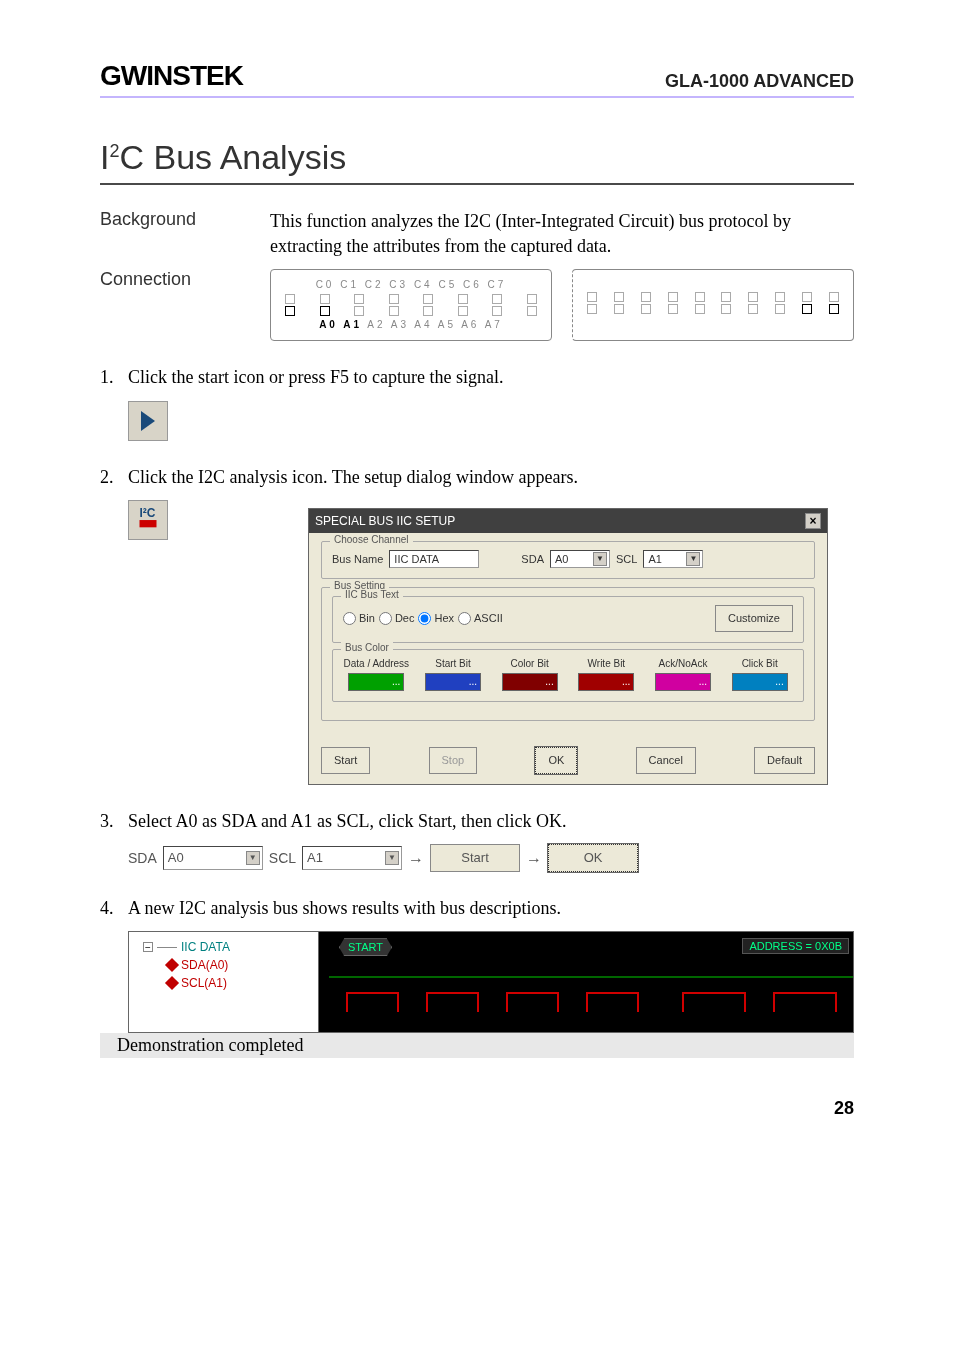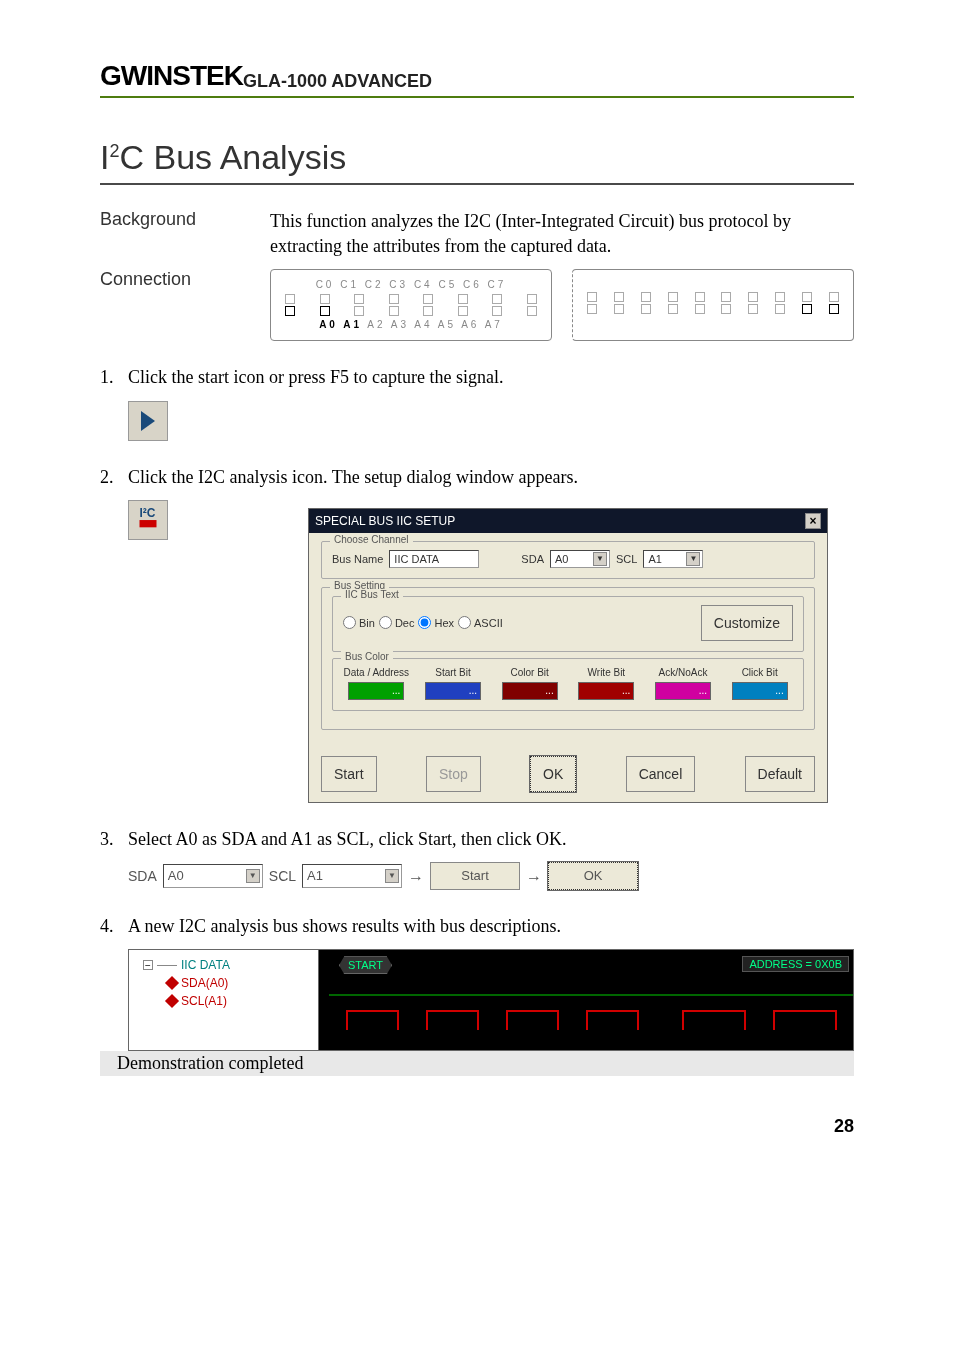--- a/index.html
+++ b/index.html
@@ -6,23 +6,23 @@
   body {
     font-family: Georgia, 'Times New Roman', serif;
     background: #fff;
     width: 954px;
     margin: 0 auto;
     padding: 60px 100px 40px 100px;
     color: #000;
   }
   .header {
     display: flex;
-    justify-content: flex-start;
+    justify-content: space-between;
     align-items: flex-end;
-    border-bottom: 2px solid #4d7c0f;
+    border-bottom: 2px solid #c4b5fd;
     padding-bottom: 4px;
     margin-bottom: 40px;
   }
   .logo {
     font-family: Arial, sans-serif;
     font-weight: 900;
     font-size: 28px;
     letter-spacing: -1px;
     display: flex;
     align-items: center;
@@ -121,21 +121,21 @@
     margin-left: 140px;
     margin-top: 8px;
     width: 520px;
     border: 1px solid #666;
     background: #ece9d8;
     font-family: Tahoma, Arial, sans-serif;
     font-size: 11px;
     color: #333;
   }
   .dialog-title {
-    background: #0f172a;
+    background: #404040;
     color: #fff;
     padding: 4px 6px;
     font-size: 12px;
     display: flex;
     justify-content: space-between;
     align-items: center;
   }
   .dialog-close {
     background:#d4d0c8; color:#000; width:16px; height:16px;
     display:flex; align-items:center; justify-content:center;
@@ -169,21 +169,21 @@
   }
   .combo .arrow {
     width:14px; height:14px; background:#d4d0c8; border:1px solid #888;
     display:flex; align-items:center; justify-content:center; font-size:8px;
   }
   .radio-row { display:flex; gap:4px; align-items:center; }
   .radio { display:inline-flex; align-items:center; gap:3px; }
   .radio input { margin:0; }
   .btn {
     background:#ece9d8; border:1px solid #888; padding:2px 12px;
-    font-size:14px; height:36px; display:inline-flex; align-items:center;
+    font-size:11px; height:27px; display:inline-flex; align-items:center;
     justify-content:center;
   }
   .btn.default { border:1px dotted #333; outline:1px solid #666; }
   .btn.disabled { color:#999; }
   .color-row { display:flex; gap:10px; justify-content:space-between; font-size:10px; }
   .color-col { display:flex; flex-direction:column; align-items:center; gap:4px; flex:1; }
   .swatch {
     width:56px; height:18px; border:1px solid #666; position:relative;
     display:flex; align-items:center; justify-content:flex-end; color:#fff;
     font-size:10px; padding-right:3px;

